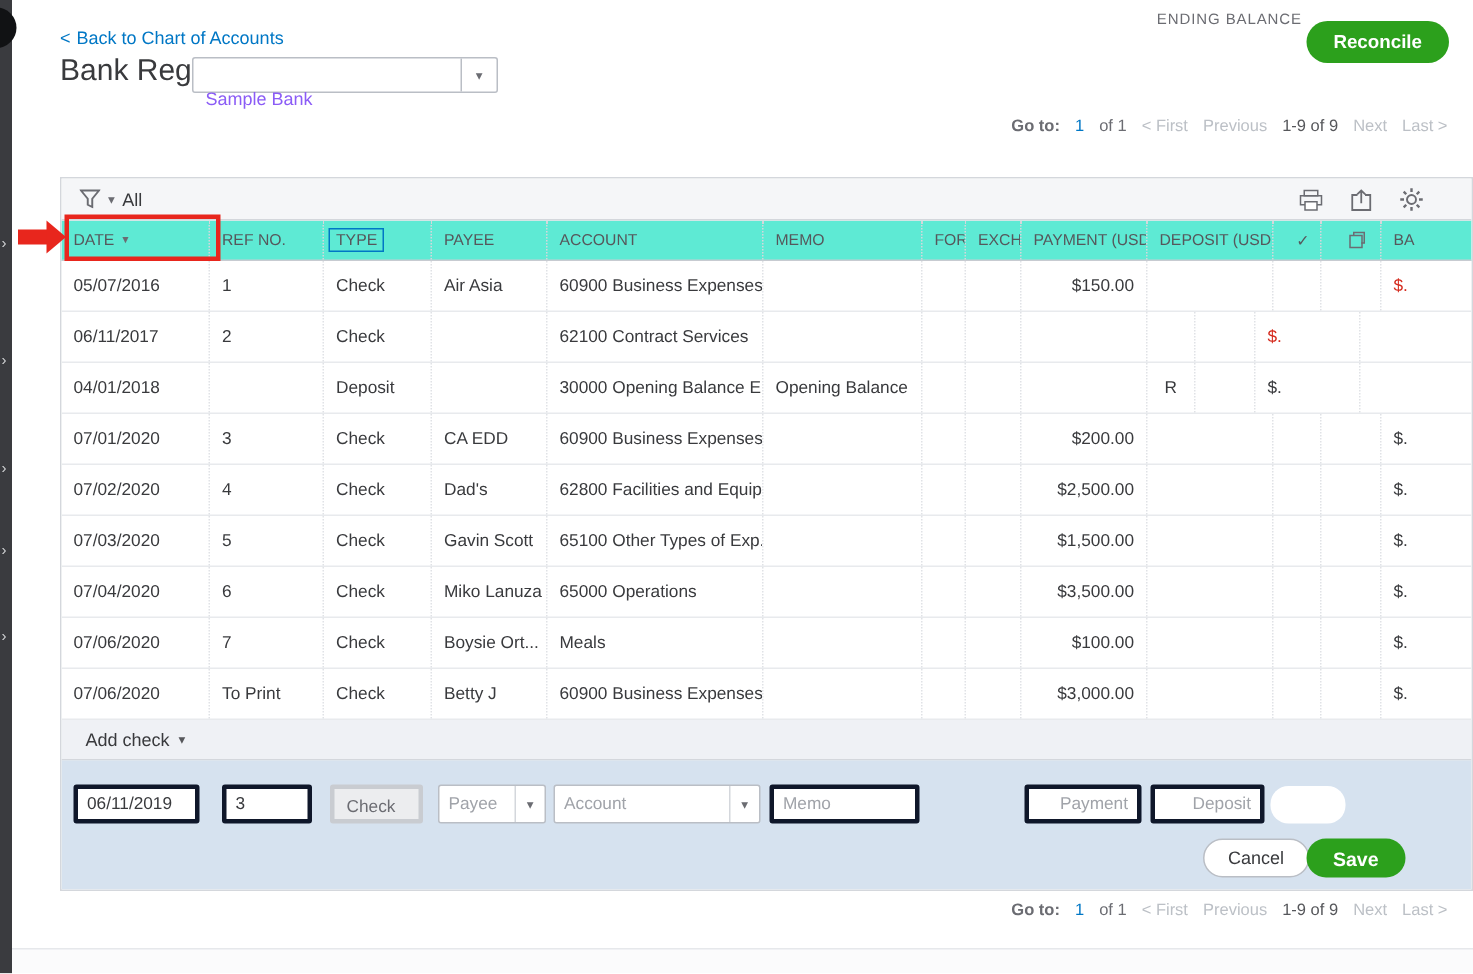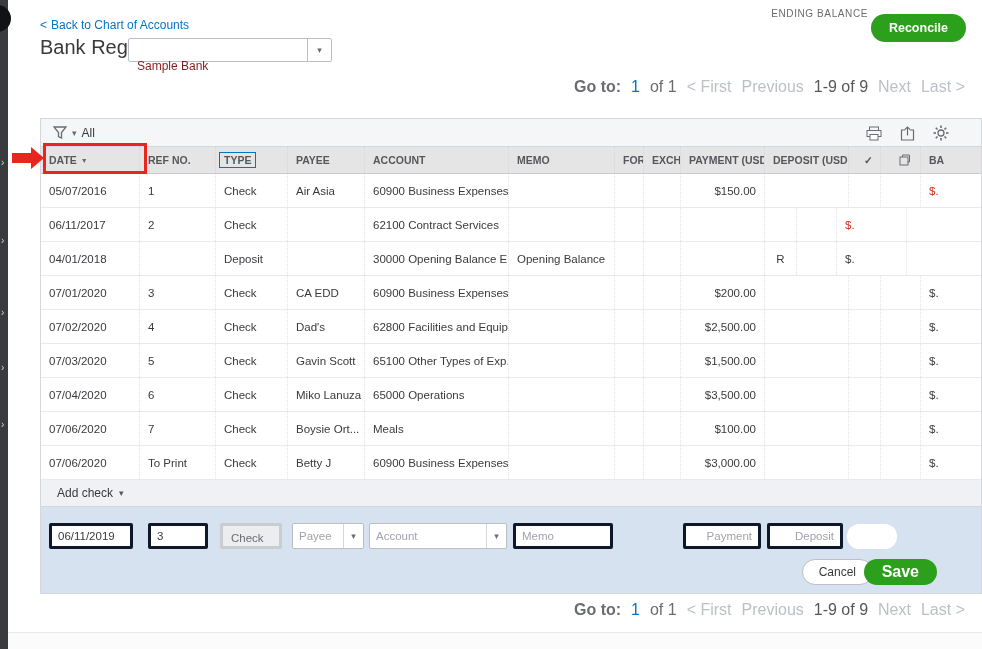--- a/index.html
+++ b/index.html
@@ -15,46 +15,46 @@
 
   
   .left-strip { position:absolute; left:0; top:0; width:8px; height:649px; background:#3A3B3F; z-index:3; overflow:visible; }
   .corner-dot { position:absolute; left:-16px; top:5px; width:27px; height:27px; border-radius:50%; background:#111214; }
   .strip-chev { position:absolute; left:1px; color:#cfd0d2; font-size:10px; line-height:10px; }
 
   
   .back-link { position:absolute; left:40px; top:18px; font-size:12px; color:#0077C5; text-decoration:none; display:flex; gap:4px; align-items:center; }
   .page-title { position:absolute; left:40px; top:36px; font-size:20px; font-weight:400; color:#393A3D; }
   .account-select { position:absolute; left:128px; top:38px; width:204px; height:24px; border:1px solid #BABEC5; border-radius:2px; background:#fff; display:flex; align-items:center; cursor:pointer; }
-  .acct-value { flex:1; padding:0 8px; font-size:12px; color:#7f1d1d; white-space:nowrap; overflow:hidden;margin-top:31px; }
+  .acct-value { flex:1; padding:0 8px; font-size:12px; color:#8b5cf6; white-space:nowrap; overflow:hidden;margin-top:31px; }
   .acct-caret { width:24px; height:100%; border-left:1px solid #BABEC5; text-align:center; color:#6B6C72; font-size:9px; line-height:22px; }
   .balance-block { position:absolute; right:114px; top:8px; text-align:right; }
   .eb-label { font-size:10px; color:#6B6C72; letter-spacing:0.6px; }
   .eb-value { font-size:26px; color:#393A3D; margin-top:1px; }
   .reconcile { position:absolute; right:16px; top:14px; height:28px; padding:0 18px; background:#2CA01C; color:#fff; border:none; border-radius:14px; font-size:12.5px; font-weight:700; cursor:pointer; }
 
   
-  .pager { position:absolute; right:17px; display:flex; gap:10px; font-size:16px; align-items:flex-start; white-space:nowrap; }
+  .pager { position:absolute; right:17px; display:flex; gap:10px; font-size:11px; align-items:flex-start; white-space:nowrap; }
   .pager-top { top:78px; }
   .pager-bottom { top:601px; }
   .pg-label { color:#6B6C72; font-weight:700; }
   .pg-page { color:#0077C5; cursor:pointer; }
   .pg-of { color:#6B6C72; }
   .pg-range { color:#56575B; }
   .pg-dis { color:#BCC0C6; }
 
   
   .table { position:absolute; left:40px; top:118px; width:942px; border:1px solid #D4D7DC; background:#fff; overflow:hidden; }
   .table-toolbar { position:relative; height:28px; background:#F5F6F8; border-bottom:1px solid #D4D7DC; display:flex; align-items:center; padding:0 12px; }
   .filter { display:flex; align-items:center; gap:5px; font-size:12px; color:#393A3D; cursor:pointer; }
   .filter .caret { font-size:9px; color:#6B6C72; }
   .tb-icons { position:absolute; right:32px; top:0; height:28px; display:flex; align-items:center; gap:18px; }
   .tb-icons svg { display:block; cursor:pointer; }
 
-  .thead { display:flex; height:27px; border-bottom:1px solid #C7CBD1; font-size:10.5px; font-weight:700; color:#56575B; background:#e5e5e5; }
+  .thead { display:flex; height:27px; border-bottom:1px solid #C7CBD1; font-size:10.5px; font-weight:400; color:#56575B; background:#5eead4; }
   .th { display:flex; align-items:center; padding-left:8px; border-right:1px dotted #D5D7DB; flex-shrink:0; overflow:hidden; white-space:nowrap; cursor:pointer; }
   .sort { font-size:7px; margin-left:4px; color:#6B6C72; }
   .type-outline { border:1.5px solid #0077C5; padding:1px 4px; margin-left:-5px; }
 
   .tr { display:flex; height:34px; border-bottom:1px solid #E8EAED; font-size:11.5px; color:#393A3D; background:#fff; cursor:pointer; }
   .td { display:flex; align-items:center; padding:0 8px; border-right:1px dotted #E0E2E6; flex-shrink:0; overflow:hidden; white-space:nowrap; }
   .num { justify-content:flex-end; }
   .ctr { justify-content:center; }
   .neg { color:#D52B1E; }
 
@@ -75,21 +75,21 @@
   .combo { position:absolute; top:16px; height:26px; background:#fff; border:1px solid #BABEC5; border-radius:2px; display:flex; align-items:stretch; }
   .combo input { border:none; flex:1; width:0; padding:0 6px; font-size:11.5px; font-family:"Liberation Sans", sans-serif; background:transparent; }
   .combo-caret { width:20px; border-left:1px solid #D4D7DC; text-align:center; font-size:9px; color:#6B6C72; line-height:24px; cursor:pointer; }
   .e-payee { left:251px; width:72px; }
   .e-acct { left:328px; width:138px; }
   .e-memo { left:472px; width:100px; }
   .e-pay { left:642px; width:78px; text-align:right; }
   .e-dep { left:726px; width:76px; text-align:right; }
   .white-pill { position:absolute; left:806px; top:17px; width:50px; height:25px; background:#fff; border-radius:12px; }
   .btn-cancel { position:absolute; right:108px; top:52px; height:26px; padding:0 16px; background:#fff; border:1px solid #BABEC5; border-radius:13px; font-size:12px; color:#393A3D; cursor:pointer; font-family:"Liberation Sans", sans-serif; }
-  .btn-save { position:absolute; right:44px; top:52px; height:26px; padding:0 18px; background:#2CA01C; border:none; border-radius:13px; font-size:16px; font-weight:700; color:#fff; cursor:pointer; font-family:"Liberation Sans", sans-serif; }
+  .btn-save { position:absolute; right:44px; top:52px; height:26px; padding:0 18px; background:#2CA01C; border:none; border-radius:13px; font-size:13px; font-weight:700; color:#fff; cursor:pointer; font-family:"Liberation Sans", sans-serif; }
 
   .bottom-line { position:absolute; left:8px; right:0; top:632px; border-top:1px solid #E6E8EB; height:17px; background:#FBFBFC; }
 
   
   .ann-box { position:absolute; left:43px; top:143px; width:104px; height:31px; border:3px solid #E8261D; z-index:20; pointer-events:none; }
   .ann-shaft { position:absolute; left:12px; top:153px; width:20px; height:10px; background:#E8261D; z-index:20; pointer-events:none; }
   .ann-head { position:absolute; left:31px; top:147px; width:0; height:0; border-top:11px solid transparent; border-bottom:11px solid transparent; border-left:13px solid #E8261D; z-index:20; pointer-events:none; }
 </style>
 </head>
 <body>

